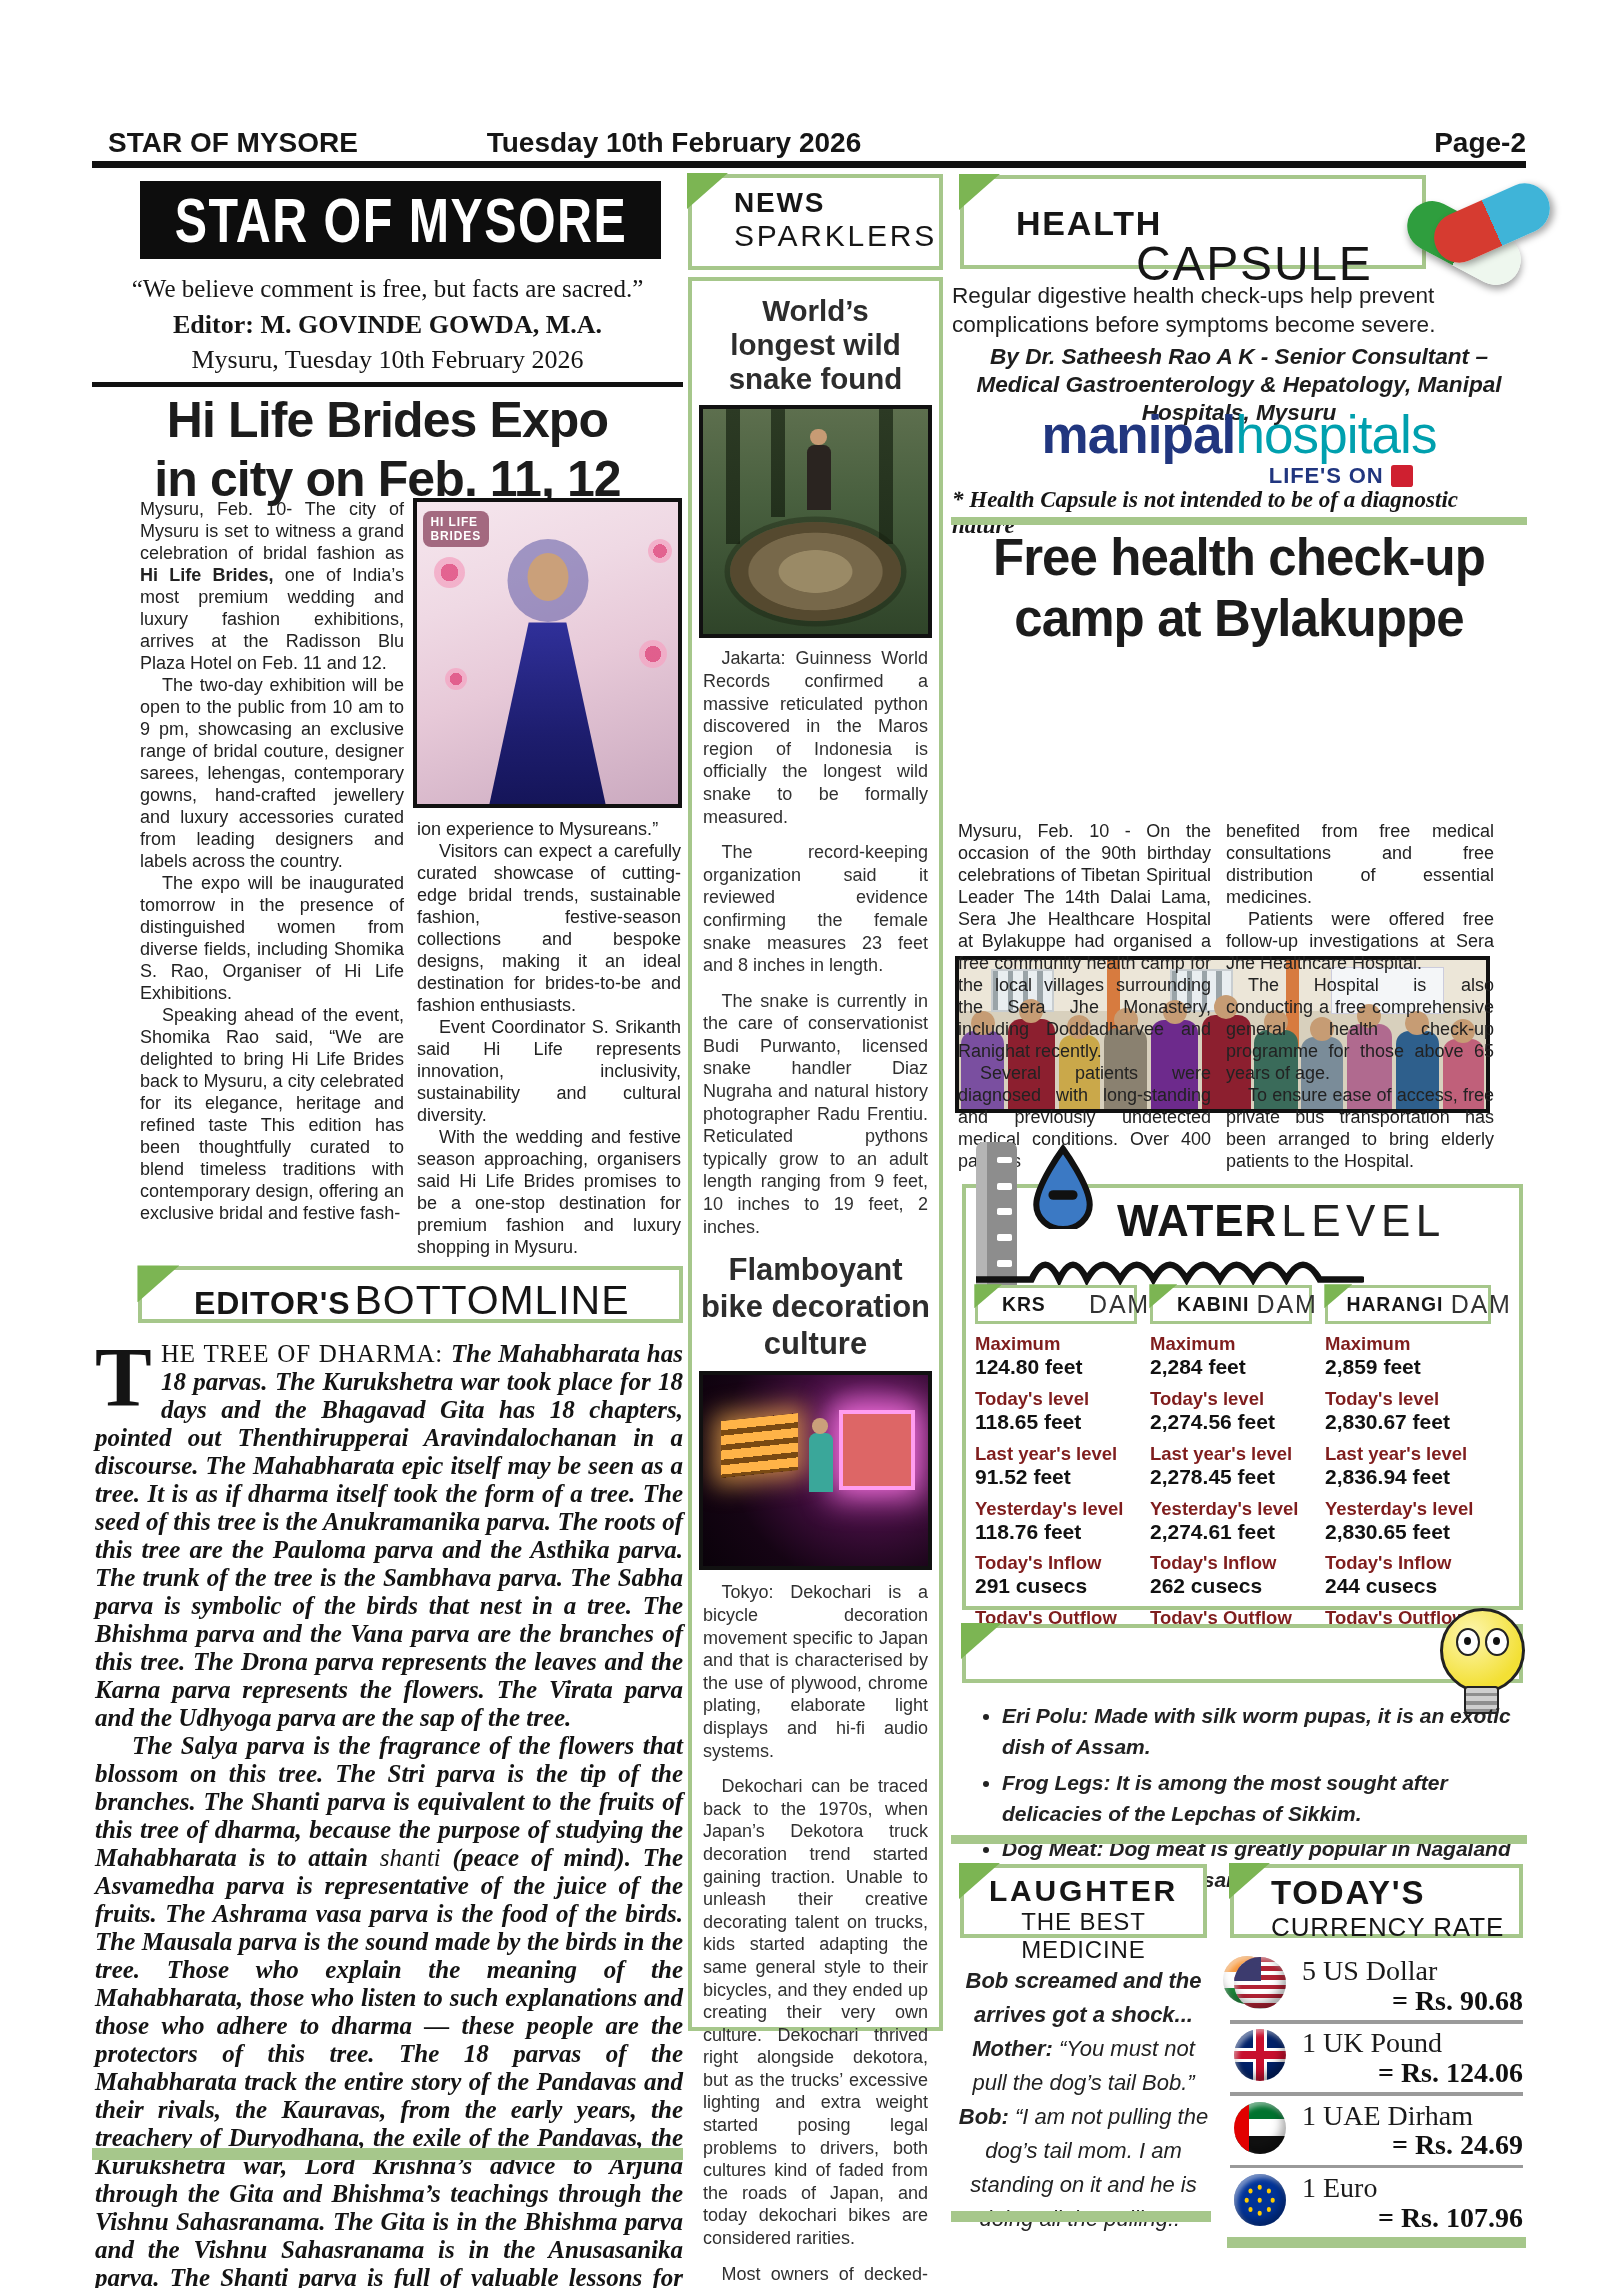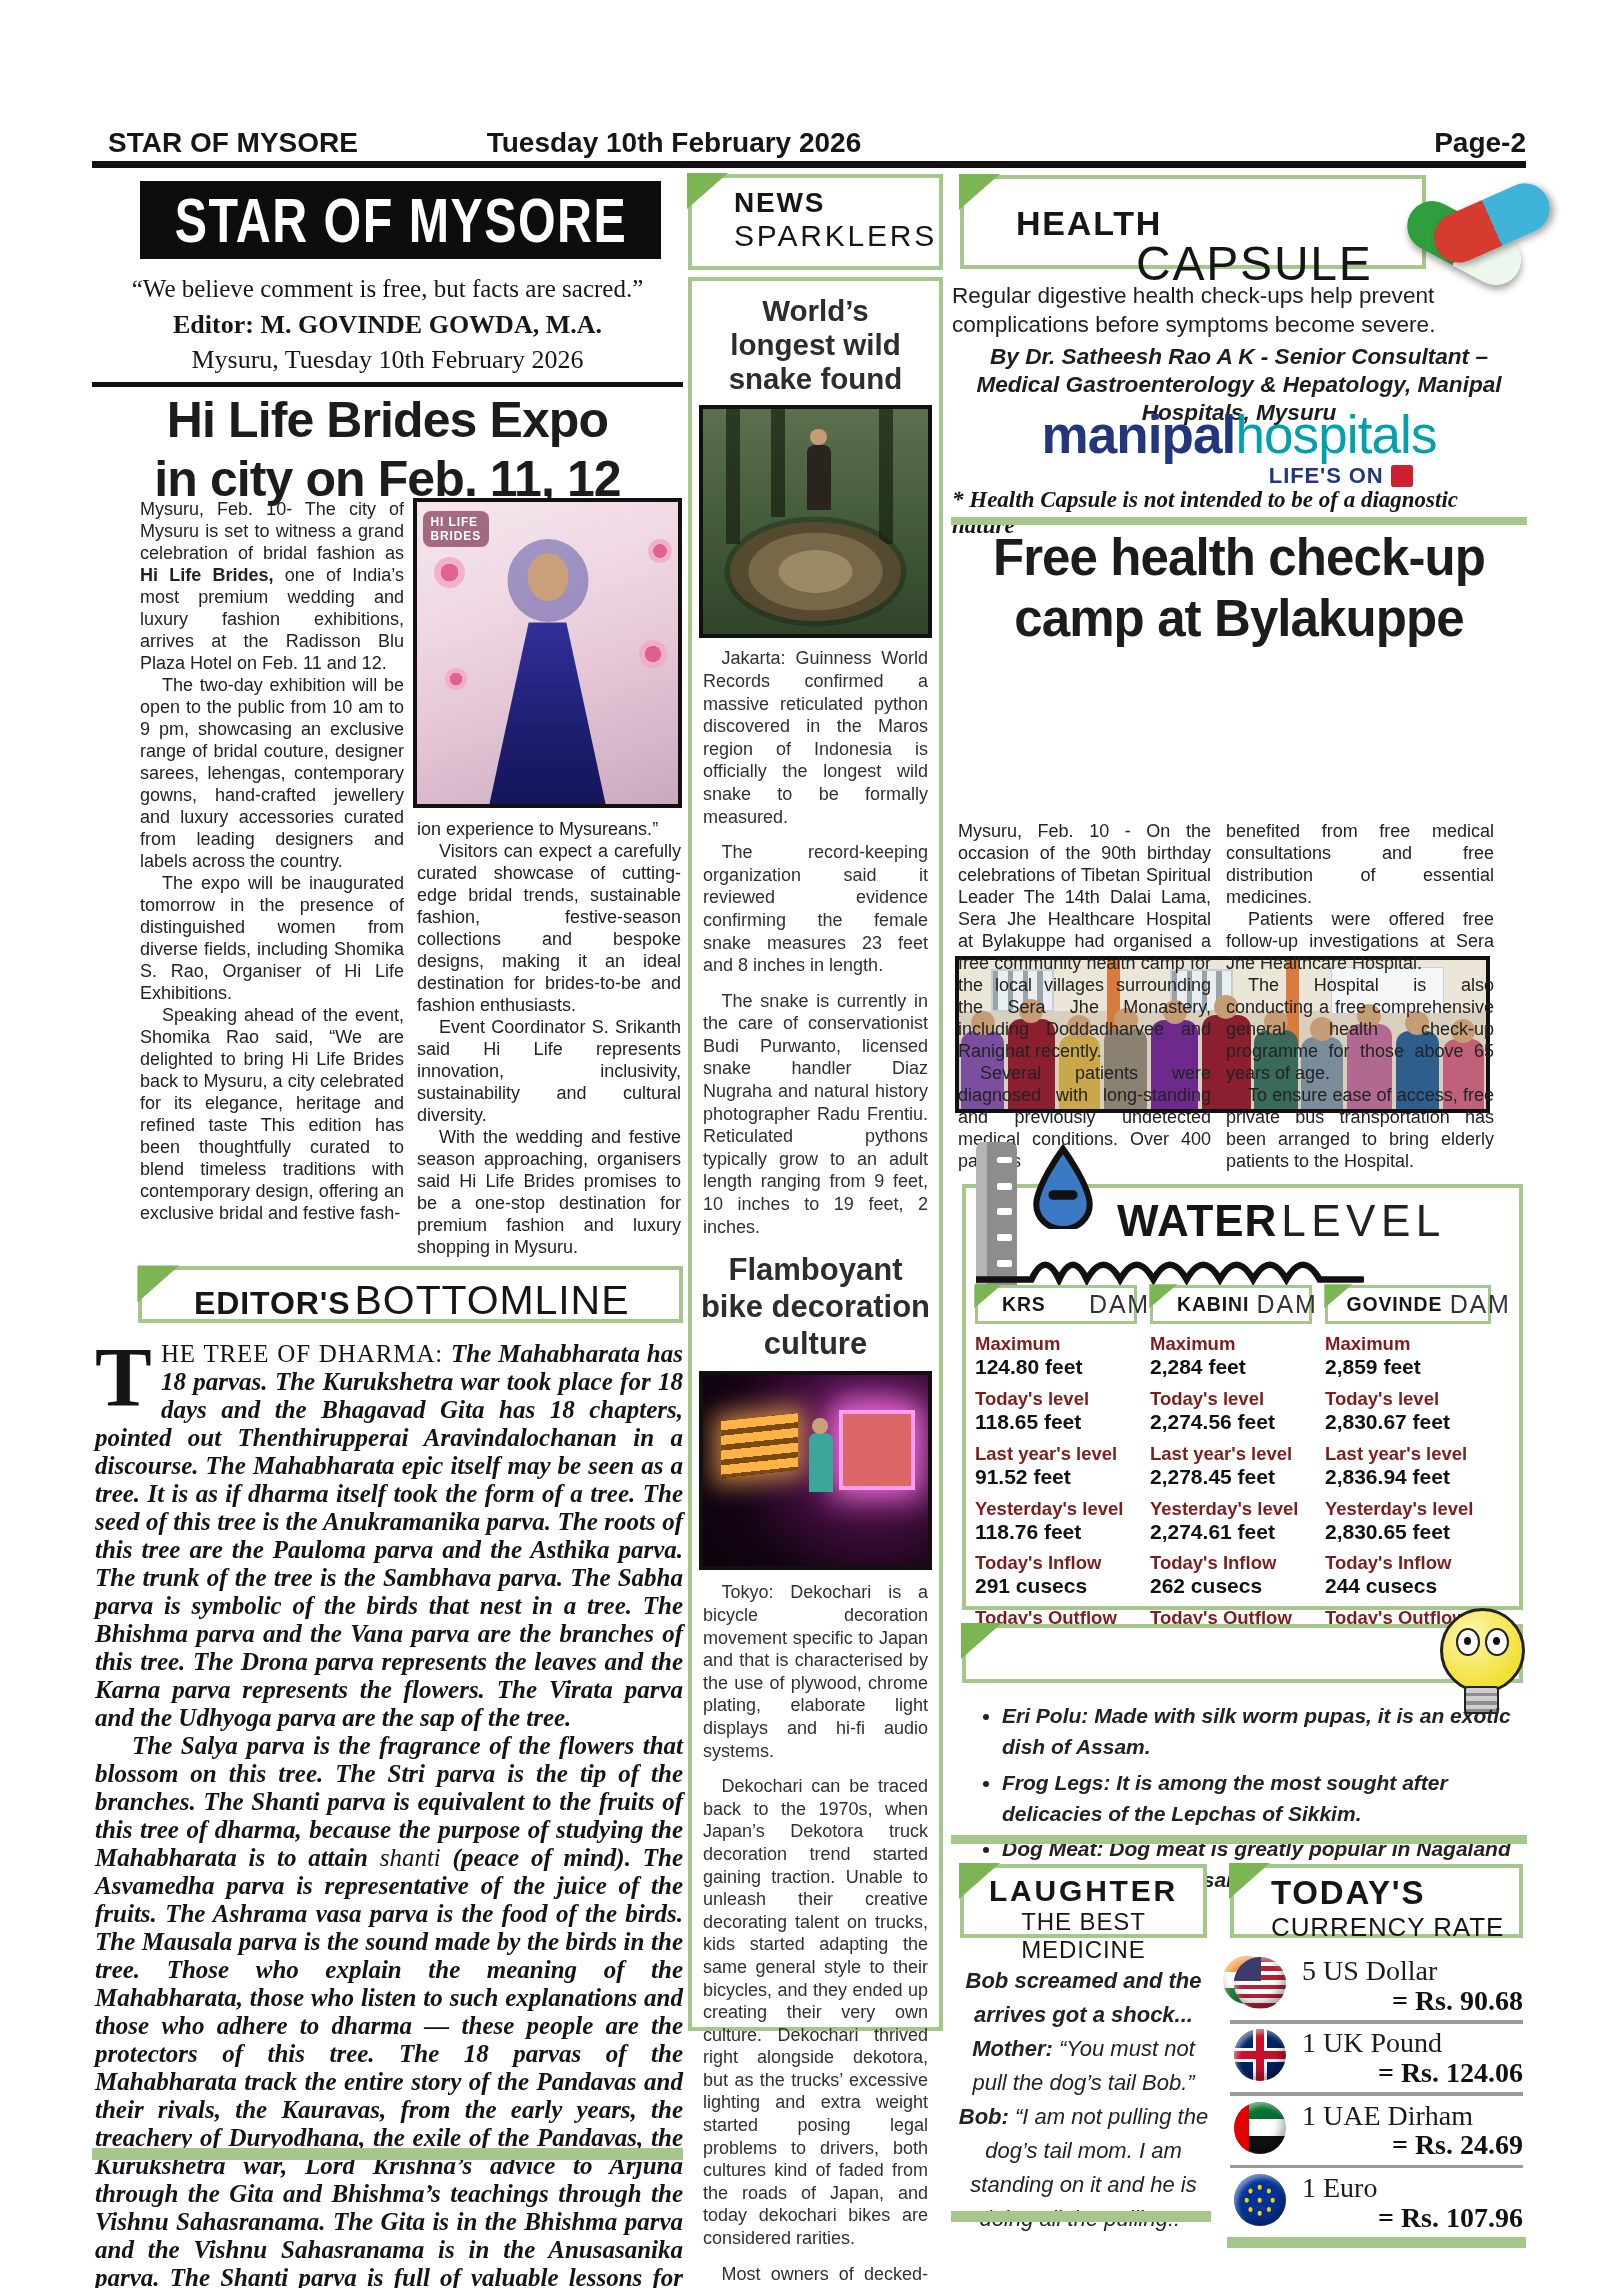--- a/index.html
+++ b/index.html
@@ -359,21 +359,21 @@
     <div class="wl-row">
         <div class="wl-label">Today's Outflow</div>
         <div class="wl-value">500 cusecs</div>
       </div>
   </div>
 </div>
 
 <div class="abs" style="left:1325px;top:1285px;width:166px;">
   <div class="dam-head" style="height:39px;padding-left:18.5px;">
     <div class="tri"></div>
-    <span class="dam-name">GOVINDE</span>
+    <span class="dam-name">HARANGI</span>
     <span class="dam-word">DAM</span>
   </div>
   <div style="margin-top:9.2px;">
     <div class="wl-row">
         <div class="wl-label">Maximum</div>
         <div class="wl-value">2,859 feet</div>
       </div>
     <div class="wl-row">
         <div class="wl-label">Today's level</div>
         <div class="wl-value">2,830.67 feet</div>

